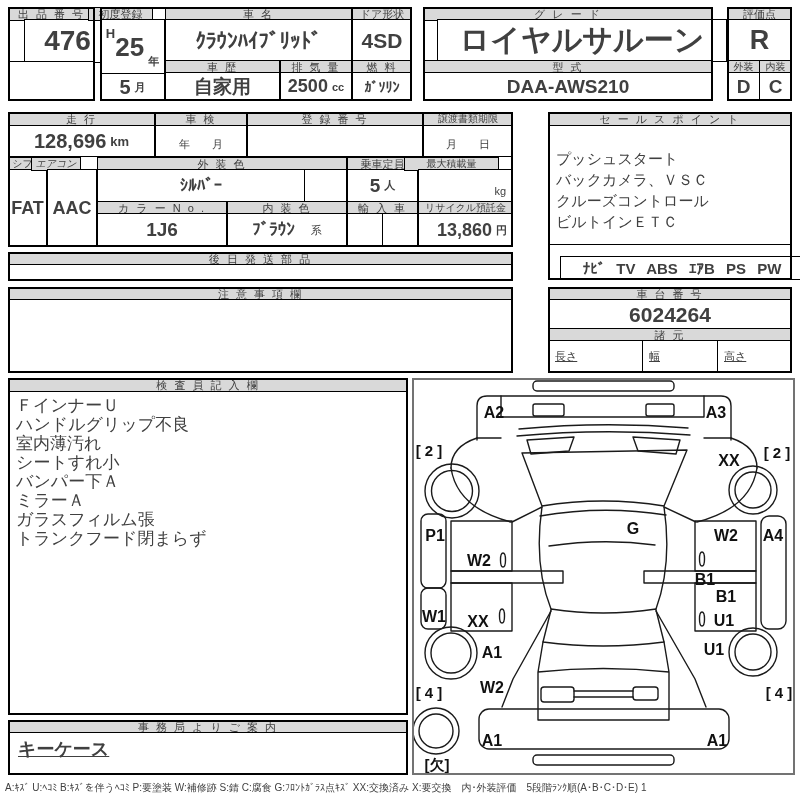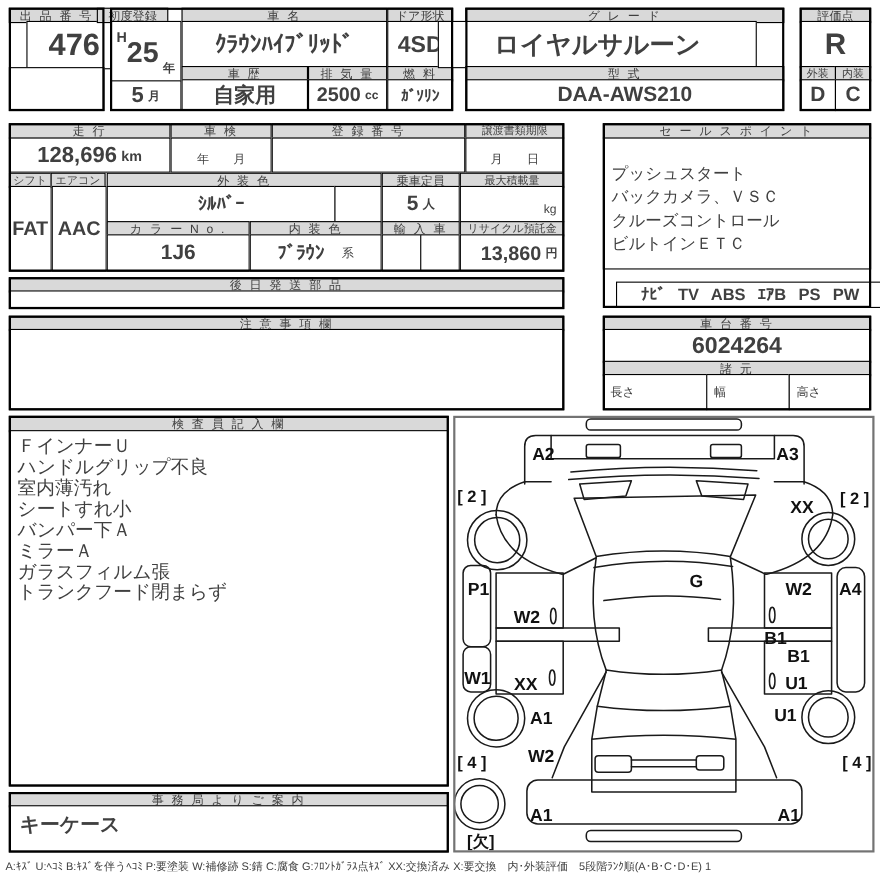--- a/index.html
+++ b/index.html
@@ -5,21 +5,21 @@
   html,body{margin:0;padding:0;background:#f2f2f2;}
   #sheet{position:relative;width:800px;height:800px;background:#fff;
          font-family:"Liberation Sans","DejaVu Sans",sans-serif;color:#404040;overflow:hidden;}
   .cell{position:absolute;box-sizing:border-box;border:1px solid #000;background:#fff;
         display:flex;align-items:center;justify-content:center;overflow:hidden;white-space:nowrap;}
   .hd{background:#d9d9d9;font-size:11px;font-weight:normal;letter-spacing:2px;}
   .hd.tight{letter-spacing:0;}
   .hd.small{font-size:10px;}
   .v{font-weight:bold;}
   .blk{position:absolute;box-sizing:border-box;border:2px solid #000;background:transparent;pointer-events:none;z-index:5;}
-  .left{justify-content:flex-start;}
+  .left{justify-content:flex-start;text-decoration:underline;}
   .right{justify-content:flex-end;}
   .unit{font-size:11px;font-weight:bold;margin-left:4px;}
   .bigera{font-size:13px;font-weight:bold;align-self:flex-start;margin-top:6px;}
   .lines{flex-direction:column;align-items:flex-start;justify-content:flex-start;padding:4px 7px;}
   .lines div{font-size:16px;font-weight:normal;line-height:19.5px;}
   .sales .lines-inner div{font-size:15px;line-height:21px;}
   .legend{position:absolute;left:5px;top:781px;width:792px;font-size:10px;letter-spacing:0;
           white-space:nowrap;font-weight:normal;}
   svg text.mk{font-family:"Liberation Sans","DejaVu Sans",sans-serif;font-weight:bold;font-size:16px;
               text-anchor:middle;fill:#111;}
@@ -55,21 +55,21 @@
     <span style="font-size:18px;">2500</span>
     <span class="unit">cc</span>
   </div>
   <div class="cell hd tight" style="left:352px;top:7px;width:60px;height:14px;">ドア形状</div>
   <div class="cell v" style="left:352px;top:19px;width:60px;height:43px;font-size:21px;">4SD</div>
   <div class="cell hd" style="left:352px;top:60px;width:60px;height:14px;">燃 料</div>
   <div class="cell v" style="left:352px;top:72px;width:60px;height:29px;font-size:14px;">ｶﾞｿﾘﾝ</div>
   <div class="blk" style="left:100px;top:7px;width:312px;height:94px;"></div>
 
   <div class="cell hd" style="left:423px;top:7px;width:290px;height:14px;">グ レ ー ド</div>
-  <div class="cell v" style="left:398px;top:19px;width:290px;height:43px;font-size:23px;">ロイヤルサルーン</div>
+  <div class="cell v" style="left:437px;top:19px;width:290px;height:43px;font-size:30px;">ロイヤルサルーン</div>
   <div class="cell hd" style="left:423px;top:60px;width:290px;height:14px;">型 式</div>
   <div class="cell v" style="left:423px;top:72px;width:290px;height:29px;font-size:19px;">DAA-AWS210</div>
   <div class="blk" style="left:423px;top:7px;width:290px;height:94px;"></div>
 
   <div class="cell hd tight" style="left:727px;top:7px;width:65px;height:14px;">評価点</div>
   <div class="cell v" style="left:727px;top:19px;width:65px;height:43px;font-size:27px;">R</div>
   <div class="cell hd tight small" style="left:727px;top:60px;width:33px;height:14px;">外装</div>
   <div class="cell hd tight small" style="left:759px;top:60px;width:33px;height:14px;">内装</div>
   <div class="cell v" style="left:727px;top:72px;width:33px;height:29px;font-size:19px;">D</div>
   <div class="cell v" style="left:759px;top:72px;width:33px;height:29px;font-size:19px;">C</div>
@@ -82,31 +82,31 @@
   </div>
   <div class="cell hd" style="left:155px;top:112px;width:92px;height:14px;">車 検</div>
   <div class="cell" style="left:155px;top:125px;width:92px;height:32px;font-size:11px;align-items:flex-end;padding-bottom:4px;">年　　月</div>
   <div class="cell hd" style="left:247px;top:112px;width:176px;height:14px;">登 録 番 号</div>
   <div class="cell" style="left:247px;top:125px;width:176px;height:32px;"></div>
   <div class="cell hd tight small" style="left:423px;top:112px;width:90px;height:14px;">譲渡書類期限</div>
   <div class="cell" style="left:423px;top:125px;width:90px;height:32px;font-size:11px;align-items:flex-end;padding-bottom:4px;">月　　日</div>
 
   <div class="cell hd tight small" style="left:8px;top:157px;width:39px;height:14px;">シフト</div>
   <div class="cell v" style="left:8px;top:169px;width:39px;height:78px;font-size:18px;">FAT</div>
-  <div class="cell hd tight small" style="left:46px;top:157px;width:50px;height:14px;">エアコン</div>
+  <div class="cell hd tight small" style="left:31px;top:157px;width:50px;height:14px;font-style:italic;">エアコン</div>
   <div class="cell v" style="left:47px;top:169px;width:50px;height:78px;font-size:18px;">AAC</div>
   <div class="cell hd" style="left:97px;top:157px;width:250px;height:14px;">外 装 色</div>
   <div class="cell v" style="left:97px;top:169px;width:208px;height:33px;font-size:17px;">ｼﾙﾊﾞｰ</div>
   <div class="cell" style="left:304px;top:169px;width:43px;height:33px;"></div>
   <div class="cell hd tight" style="left:347px;top:157px;width:71px;height:14px;">乗車定員</div>
   <div class="cell v" style="left:347px;top:169px;width:71px;height:33px;">
     <span style="font-size:19px;">5</span>
     <span class="unit">人</span>
   </div>
-  <div class="cell hd tight small" style="left:418px;top:157px;width:95px;height:14px;">最大積載量</div>
+  <div class="cell hd tight small" style="left:404px;top:157px;width:95px;height:14px;">最大積載量</div>
   <div class="cell right" style="left:418px;top:169px;width:95px;height:33px;font-size:11px;padding-right:6px;align-items:flex-end;padding-bottom:4px;">kg</div>
   <div class="cell hd" style="left:97px;top:201px;width:130px;height:14px;">カ ラ ー N o .</div>
   <div class="cell v" style="left:97px;top:213px;width:130px;height:34px;font-size:19px;">1J6</div>
   <div class="cell hd" style="left:227px;top:201px;width:120px;height:14px;">内 装 色</div>
   <div class="cell v" style="left:227px;top:213px;width:120px;height:34px;">
     <span style="font-size:17px;">ﾌﾞﾗｳﾝ</span>
     <span style="font-size:11px;font-weight:normal;margin-left:16px;">系</span>
   </div>
   <div class="cell hd" style="left:347px;top:201px;width:71px;height:14px;">輸 入 車</div>
   <div class="cell" style="left:347px;top:213px;width:36px;height:34px;"></div>

